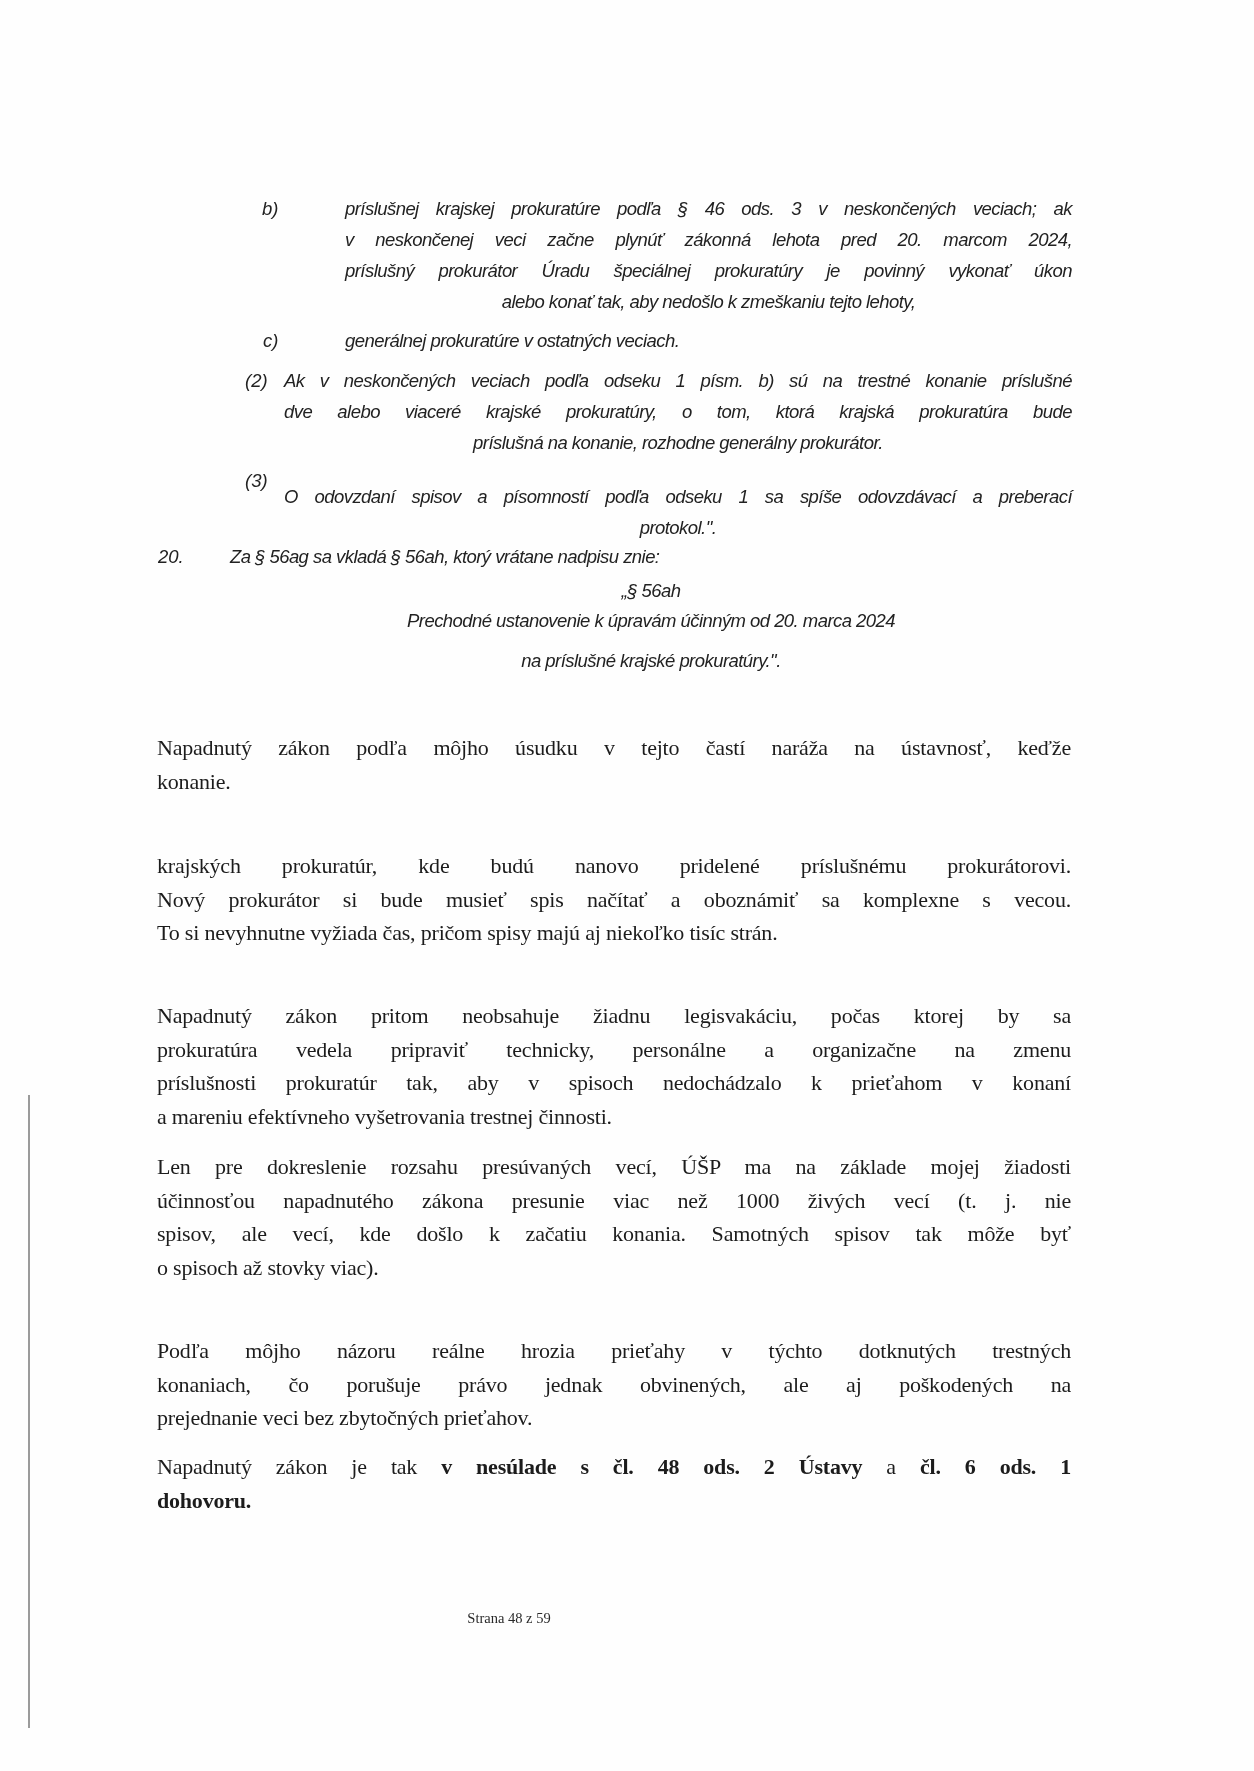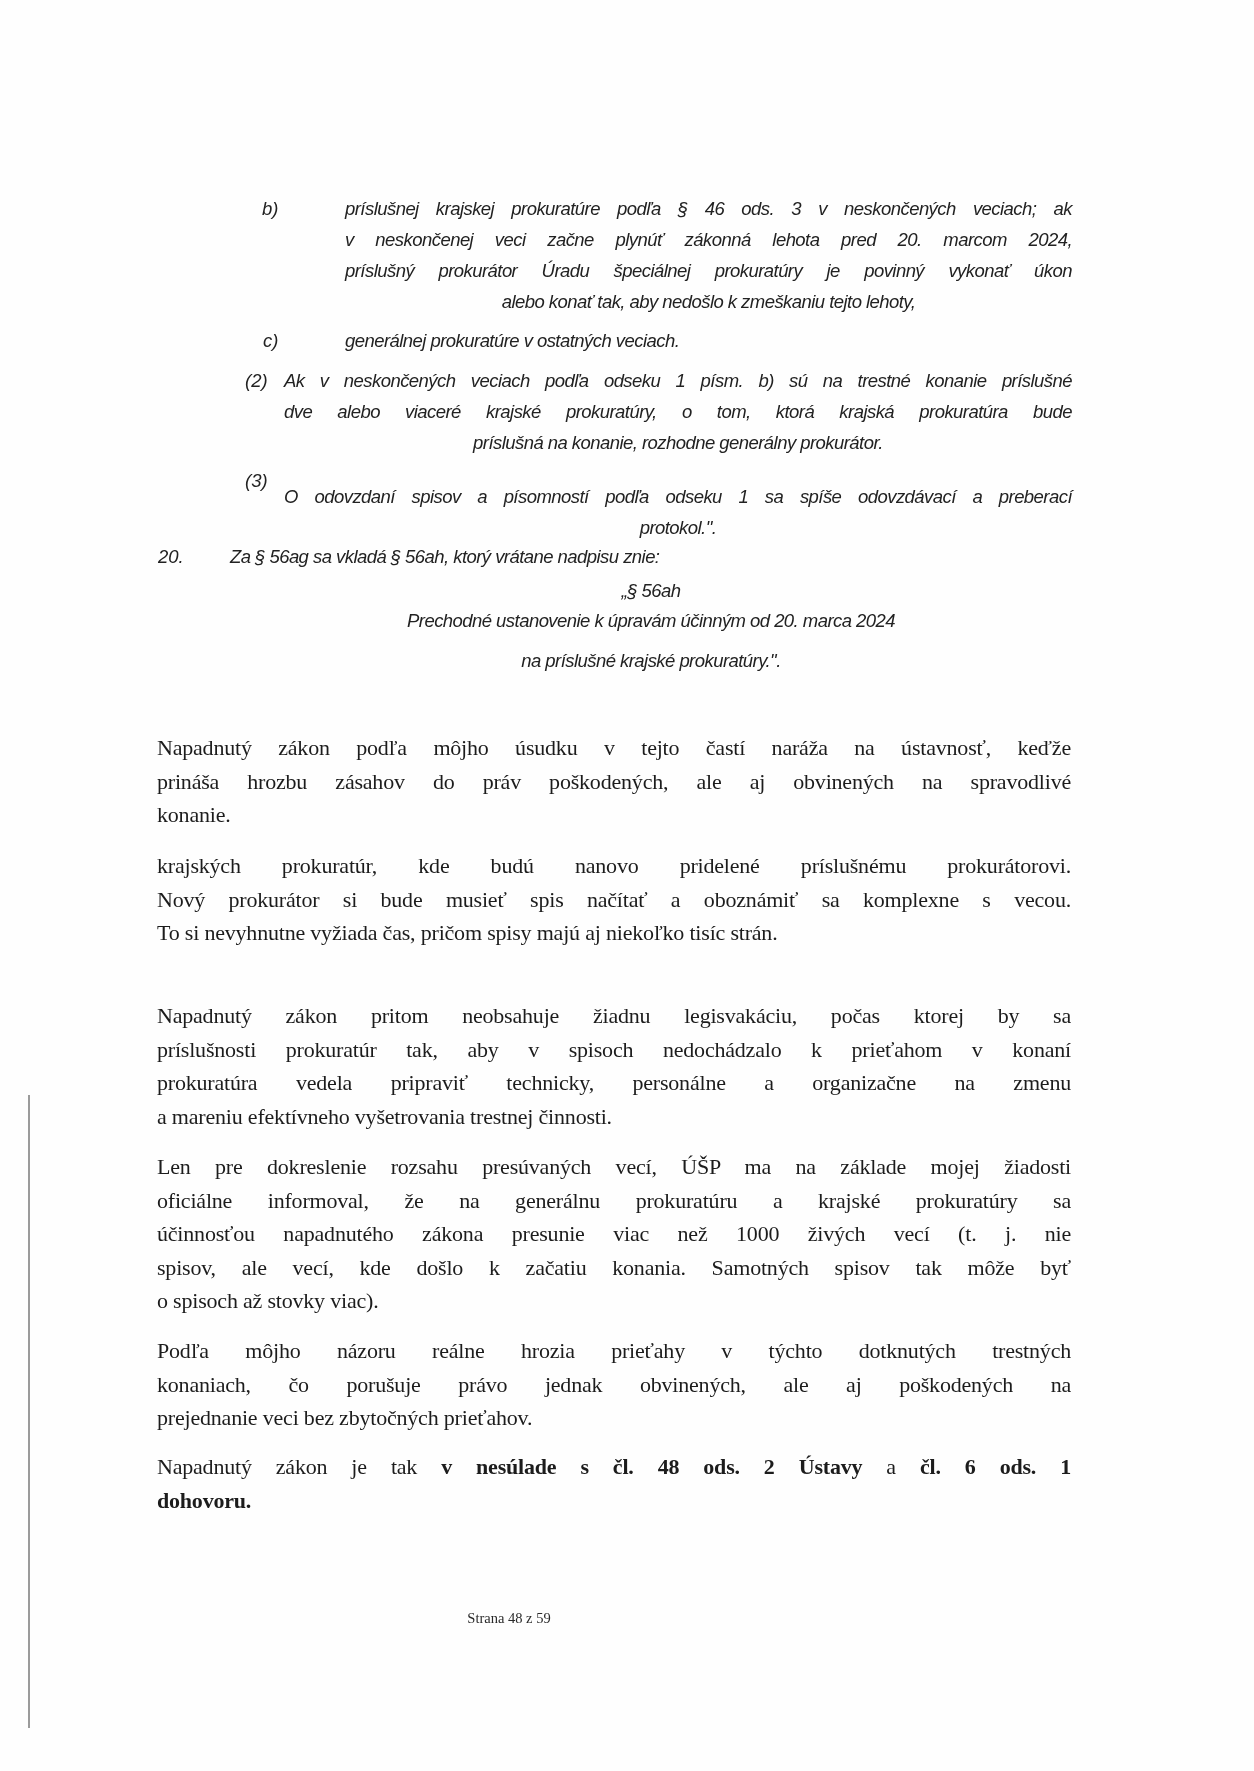--- a/index.html
+++ b/index.html
@@ -81,40 +81,38 @@
   <div class="marker" style="left:158px; top:541px;">20.</div>
   <div class="it" style="left:230px; top:541px;">Za § 56ag sa vkladá § 56ah, ktorý vrátane nadpisu znie:</div>
   <div class="it center" style="left:230px; width:842px; top:575px;">„§ 56ah</div>
   <div class="it center" style="left:230px; width:842px; top:605px;">Prechodné ustanovenie k úpravám účinným od 20. marca 2024</div>
   <div class="it" style="left:230px; top:645px; width:842px;">
     <span class="ll">na príslušné krajské prokuratúry.".</span>
   </div>
 
   <div class="para" style="top:731px;">
     <span class="jl">Napadnutý zákon podľa môjho úsudku v tejto častí naráža na ústavnosť, keďže</span>
-    <span class="jl">prináša hrozbu zásahov do práv poškodených, ale aj obvinených na spravodlivé</span>
     <span class="ll">konanie.</span>
   </div>
 
   <div class="para" style="top:849px;">
     <span class="jl">krajských prokuratúr, kde budú nanovo pridelené príslušnému prokurátorovi.</span>
     <span class="jl">Nový prokurátor si bude musieť spis načítať a oboznámiť sa komplexne s vecou.</span>
     <span class="ll">To si nevyhnutne vyžiada čas, pričom spisy majú aj niekoľko tisíc strán.</span>
   </div>
 
   <div class="para" style="top:999px;">
     <span class="jl">Napadnutý zákon pritom neobsahuje žiadnu legisvakáciu, počas ktorej by sa</span>
+    <span class="jl">prokuratúra vedela pripraviť technicky, personálne a organizačne na zmenu</span>
     <span class="jl">príslušnosti prokuratúr tak, aby v spisoch nedochádzalo k prieťahom v konaní</span>
-    <span class="jl">prokuratúra vedela pripraviť technicky, personálne a organizačne na zmenu</span>
     <span class="ll">a mareniu efektívneho vyšetrovania trestnej činnosti.</span>
   </div>
 
   <div class="para" style="top:1150px;">
     <span class="jl">Len pre dokreslenie rozsahu presúvaných vecí, ÚŠP ma na základe mojej žiadosti</span>
-    <span class="jl">oficiálne informoval, že na generálnu prokuratúru a krajské prokuratúry sa</span>
     <span class="jl">účinnosťou napadnutého zákona presunie viac než 1000 živých vecí (t. j. nie</span>
     <span class="jl">spisov, ale vecí, kde došlo k začatiu konania. Samotných spisov tak môže byť</span>
     <span class="ll">o spisoch až stovky viac).</span>
   </div>
 
   <div class="para" style="top:1334px;">
     <span class="jl">Podľa môjho názoru reálne hrozia prieťahy v týchto dotknutých trestných</span>
     <span class="jl">konaniach, čo porušuje právo jednak obvinených, ale aj poškodených na</span>
     <span class="ll">prejednanie veci bez zbytočných prieťahov.</span>
   </div>

